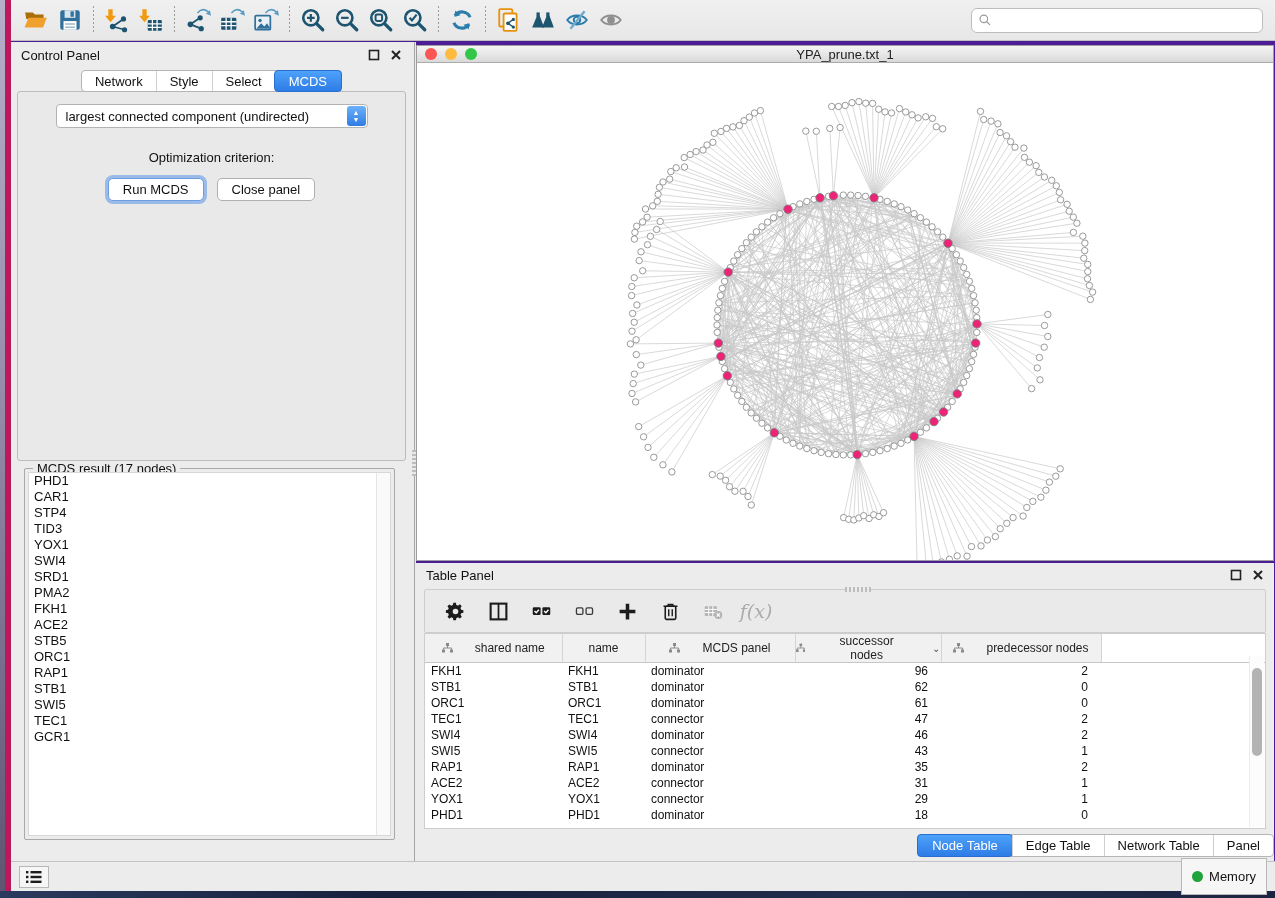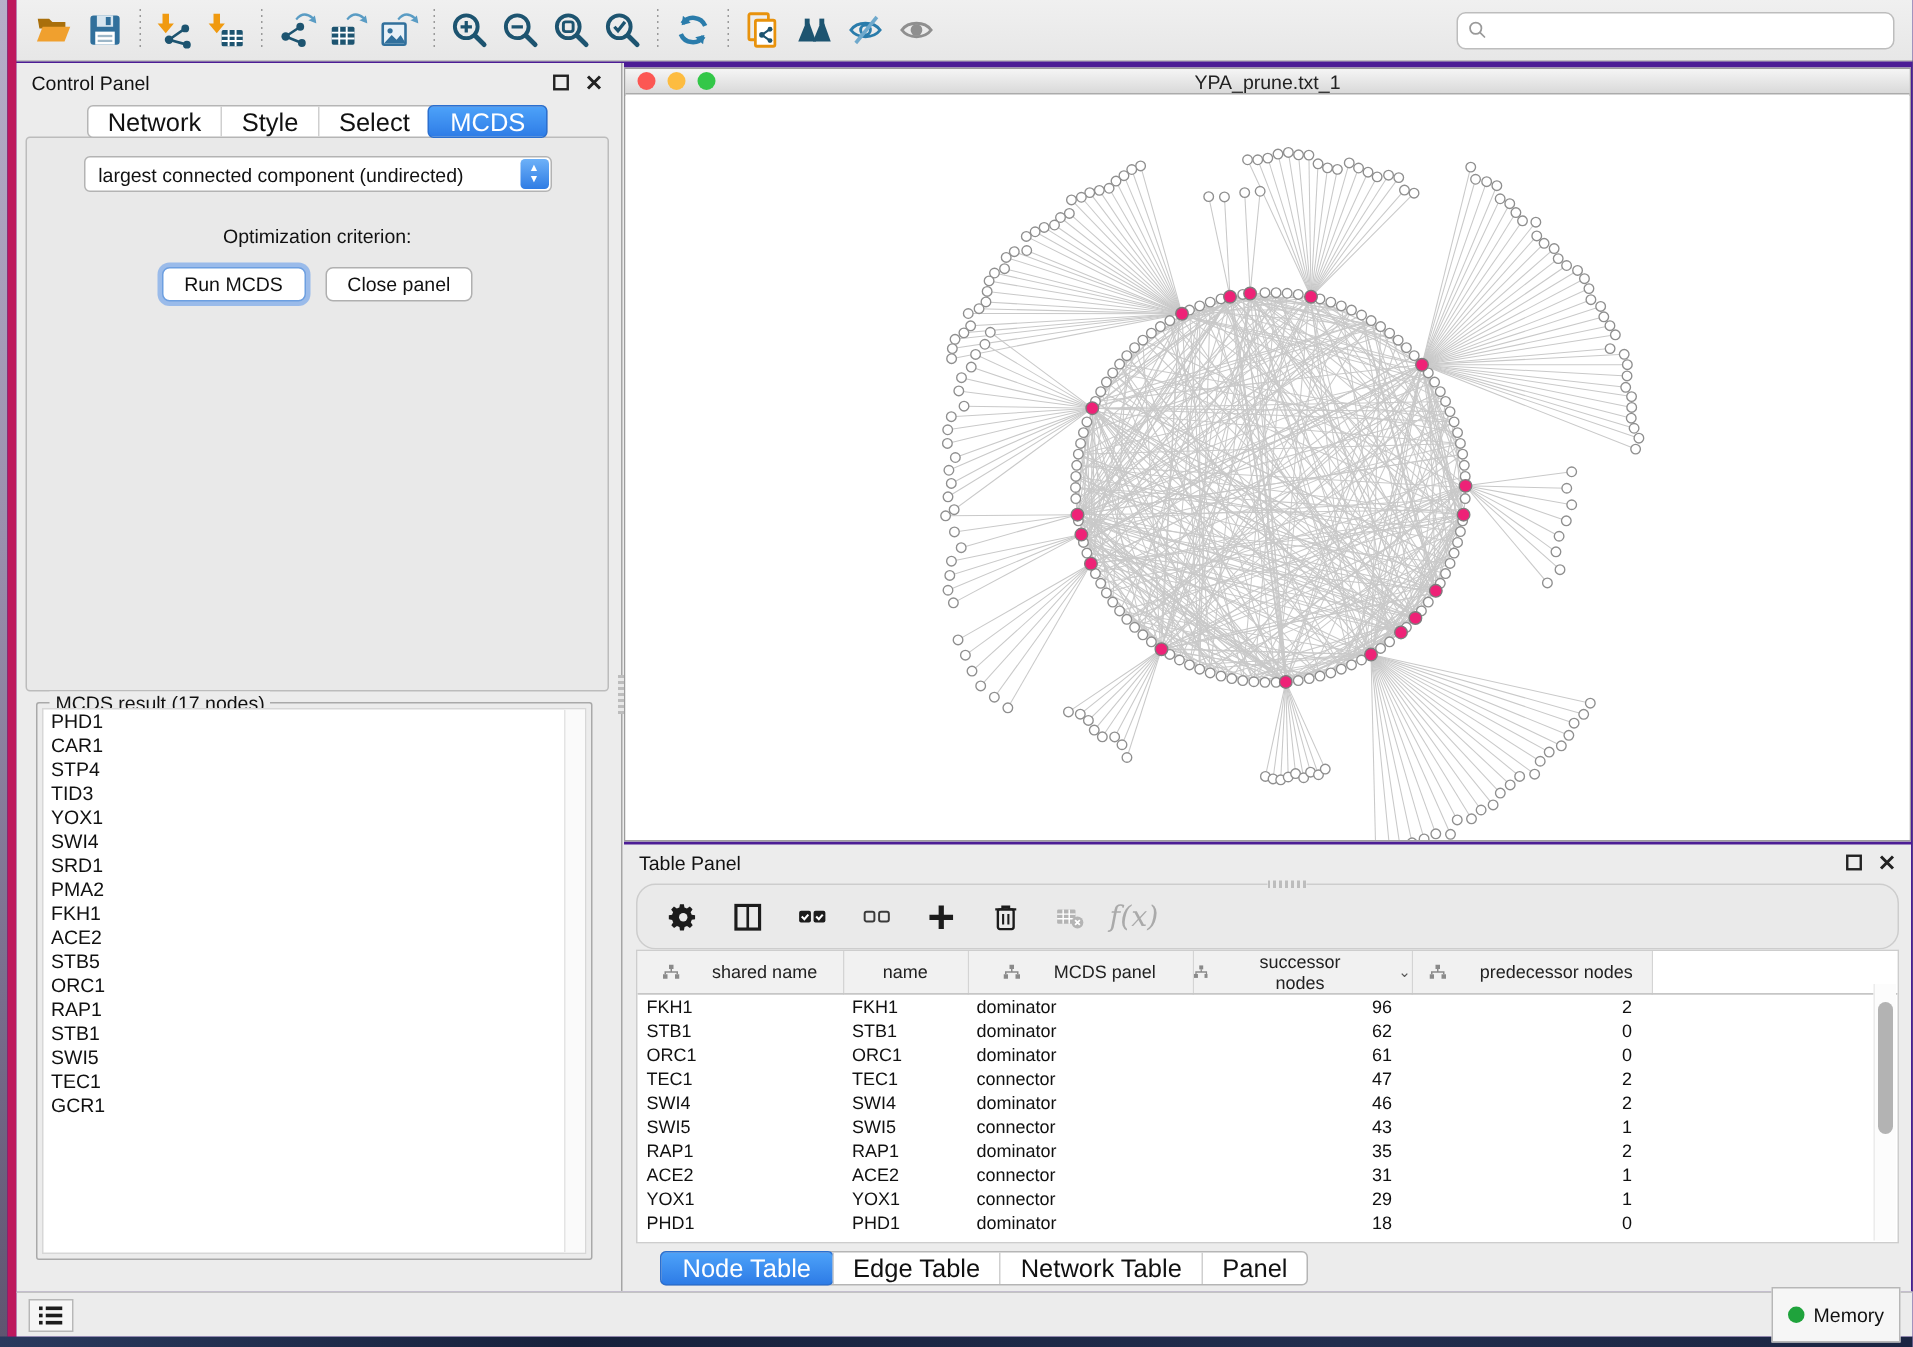--- a/index.html
+++ b/index.html
@@ -28,21 +28,21 @@
   #search-input { border:none; outline:none; flex:1; font-size:12px; background:transparent; }
 
   
   #control-panel { position:absolute; top:42px; left:0; width:401px; bottom:30px; background:#ececec; }
   .panel-head { height:26px; display:flex; align-items:center; padding:0 10px; }
   .panel-title { font-size:13px; color:#111; }
   .panel-winbtns { margin-left:auto; display:flex; gap:10px; align-items:center; }
   .wb { width:12px; height:12px; display:block; }
   #ctl-tabs-row { display:flex; justify-content:center; margin-top:2px; height:22px; position:relative; z-index:2;}
   .tabgroup { display:inline-flex; background:#fff; border:1px solid #b5b5b5; border-radius:4px; overflow:visible; }
-  .tab { padding:2px 13px; font-size:17px; line-height:17px; color:#111; border-left:1px solid #cfcfcf; cursor:default; white-space:nowrap;}
+  .tab { padding:2px 13px; font-size:13px; line-height:17px; color:#111; border-left:1px solid #cfcfcf; cursor:default; white-space:nowrap;}
   .tab:first-child { border-left:none; }
   .tab.active { background:linear-gradient(#4da2f9,#2e7ce6); color:#fff; border-radius:4px;
     margin:-1px -1px; border:1px solid #2a6fd0; padding:2px 14px; }
   #ctl-content { position:absolute; left:6px; right:6px; top:49px; height:370px;
     background:#e9e9e9; border:1px solid #bcbcbc; border-radius:3px; }
   #opt-label { text-align:center; margin-top:22px; font-size:13px; }
   #criterion { margin:12px auto 0; width:312px; height:24px; background:#fff;
     border:1px solid #b3b3b3; border-radius:4px; display:flex; align-items:center; position:relative; }
   #criterion .val { padding-left:9px; font-size:13px; white-space:nowrap; overflow:hidden; }
   #criterion .stepper { position:absolute; right:1px; top:1px; bottom:1px; width:19px;
@@ -73,39 +73,39 @@
   #net-titlebar { height:17px; background:linear-gradient(#f5f5f5,#d9d9d9);
     border-bottom:1px solid #ababab; display:flex; align-items:center; position:relative; }
   .tl { width:12px; height:12px; border-radius:50%; margin-left:8px; }
   #net-title { position:absolute; left:0; right:0; text-align:center; font-size:13px; color:#222; }
   #net-canvas { position:absolute; top:18px; left:0; right:0; bottom:0; background:#fff; overflow:hidden; }
   #net-svg { display:block; }
 
   
   #table-panel { position:absolute; top:563px; left:405px; right:1px; bottom:30px; background:#ececec; }
   #tp-toolbar { position:absolute; left:8px; right:8px; top:26px; height:44px;
-    background:#eaeaea; border:1px solid #cdcdcd; border-radius:13px;
+    background:#eaeaea; border:1px solid #cdcdcd; border-radius:2px;
     display:flex; align-items:center; padding-left:18px; gap:19px; }
   .tp-icon { width:24px; height:24px; display:flex; align-items:center; justify-content:center; }
   .tp-icon svg { width:21px; height:21px; }
   .fx { font-family:"DejaVu Serif", serif; font-style:italic; font-size:19px; color:#aaa; }
   #tp-tablebox { position:absolute; left:8px; right:8px; top:70px; height:196px;
     background:#fff; border:1px solid #cdcdcd; overflow:hidden; }
   table { border-collapse:collapse; width:100%; table-layout:fixed; }
   thead th { background:#f1f1f1; border-bottom:1px solid #c6c6c6; border-right:1px solid #d4d4d4;
     height:20px; font-weight:normal; font-size:12px; color:#222; position:relative; }
   thead th.nocol { background:#fff; border:none; border-bottom:1px solid #c6c6c6; }
   thead th .hlabel { display:inline-flex; align-items:center; gap:22px; justify-content:center; }
   tbody td { height:16px; font-size:12px; padding:0 6px; white-space:nowrap; overflow:hidden; }
   tbody td.num { text-align:right; padding-right:13px; }
   .colicon { width:11px; height:10px; }
   .sortchev { font-size:10px; color:#555; margin-left:4px; }
   #tp-scroll { position:absolute; right:1px; top:22px; bottom:1px; width:15px; background:#fcfcfc; border-left:1px solid #ececec; }
   #tp-thumb { position:absolute; left:2px; right:2px; top:12px; height:88px; background:#b3b3b3; border-radius:6px; }
-  #tp-tabs-row { position:absolute; left:0; right:0; top:271px; display:flex; justify-content:flex-start;margin-left:24px; }
+  #tp-tabs-row { position:absolute; left:0; right:0; top:271px; display:flex; justify-content:flex-end;margin-left:24px; }
   #tp-splitter-handle { position:absolute; top:-3px; left:50%; width:26px; height:5px;
     background:repeating-linear-gradient(90deg,#bdbdbd 0 2px,#ececec 2px 4px); }
 
   
   #status-bar { position:absolute; left:0; right:0; bottom:0; height:30px;
     background:#ececec; border-top:1px solid #c3c3c3; display:flex; align-items:center; padding:0 8px; }
   #list-btn { width:30px; height:22px; background:#f6f6f6; border:1px solid #b7b7b7;
     display:flex; align-items:center; justify-content:center; }
   #memory-btn { margin-left:auto; height:37px; background:#f6f6f6; border:1px solid #b7b7b7;
     display:flex; align-items:center; gap:6px; padding:0 10px; font-size:13px; }

